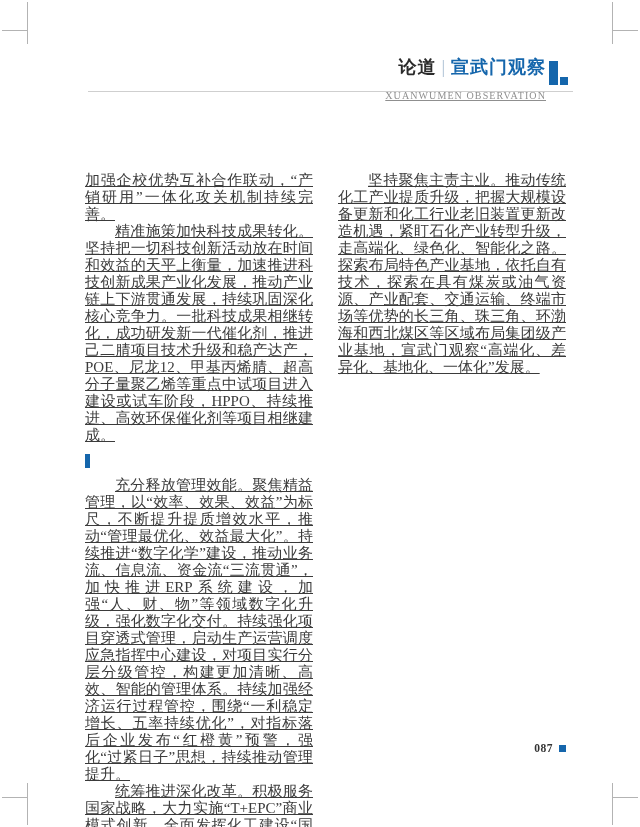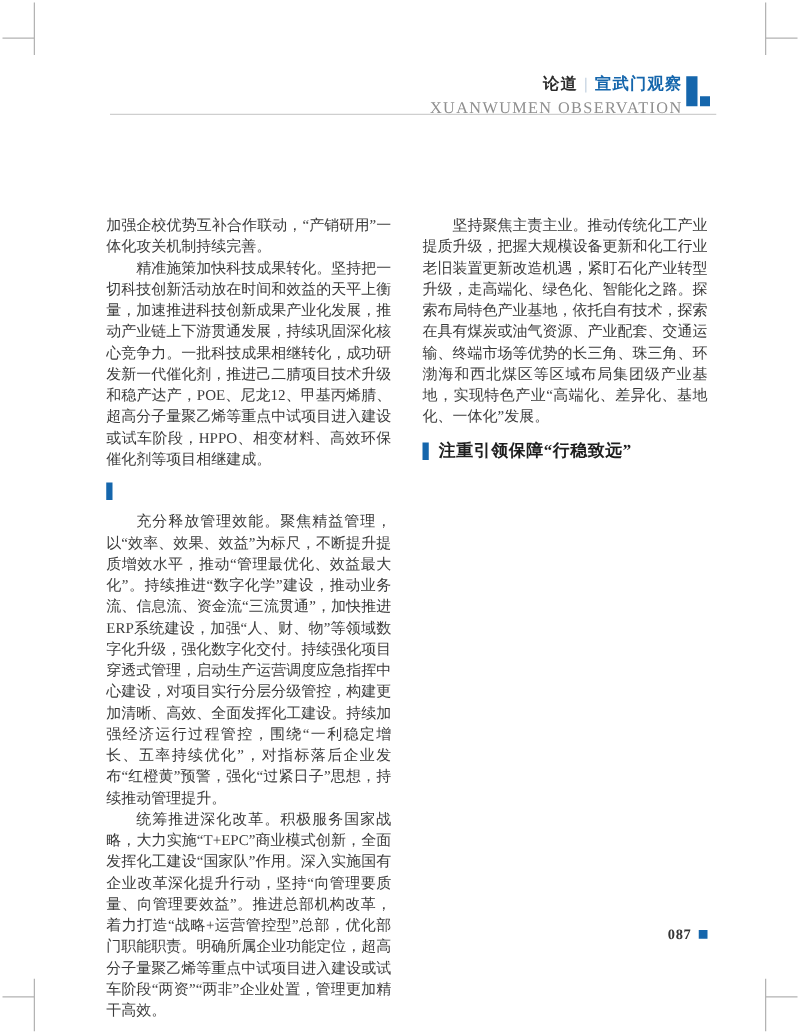--- a/index.html
+++ b/index.html
@@ -10,37 +10,38 @@
     overflow:hidden;
     font-family:"Liberation Serif","DejaVu Serif",serif;
   }
   .page { position:absolute; inset:0; background:#fff; }
 
   
   .crop { position:absolute; background:#b3b3b3; }
 
   
   .mast-titles { position:absolute; top:59px; right:94px; text-align:right; }
-  .mast-line1 { font-size:13px; font-weight:bold; line-height:16px; letter-spacing:1px; white-space:nowrap; }
+  .mast-line1 { font-size:18px; font-weight:bold; line-height:16px; letter-spacing:1px; white-space:nowrap; }
   .mast-line1 .sec { color:#2b2b2b; }
   .mast-line1 .div { color:#a9bed2; font-weight:normal; margin:0 5px; }
   .mast-line1 .cn  { color:var(--accent); }
-  .mast-line2 { margin-top:3px; font-size:13px; letter-spacing:1.1px; color:#8f8f8f; white-space:nowrap; }
+  .mast-line2 { margin-top:15px; font-size:10px; letter-spacing:1.1px; color:#8f8f8f; white-space:nowrap;text-decoration:underline; }
   .mast-bar    { position:absolute; top:61px;  left:549px; width:9px;  height:24px; background:var(--accent); }
   .mast-square { position:absolute; top:77px;  left:560px; width:8px;  height:8px;  background:var(--accent); }
   .header-rule { position:absolute; top:91px;  left:88px;  width:485px; height:1px; background:var(--rule); }
 
   
   .col { position:absolute; top:172px; width:228px; }
   .col-left  { left:85px; }
   .col-right { left:338px; }
   .para {
-    margin:0; font-size:12px; line-height:17px;
+    margin:0; font-size:15px; line-height:17px;
     text-align:justify; color:#3b3b3b;
     word-break:break-all;
+    text-decoration:underline;
   }
   .para.indent { text-indent:2em; }
 
   .section-heading { display:flex; align-items:center; margin:10px 0 9px 0; }
   .heading-marker { width:5px; height:14px; background:var(--accent); margin-right:8px; flex:0 0 auto; }
   .heading-text { font-weight:bold; font-size:13.5px; color:#1e1e1e; letter-spacing:0.5px; white-space:nowrap; }
 
   
   .end-mark {
     display:inline-block; width:7px; height:8px;
@@ -76,32 +77,28 @@
       <span class="sec">论道</span><span class="div">|</span><span class="cn">宣武门观察</span>
     </div>
     <div class="mast-line2">XUANWUMEN OBSERVATION</div>
   </div>
   <div class="mast-bar"></div>
   <div class="mast-square"></div>
   <div class="header-rule"></div>
 
   <div class="col col-left" id="col-left">
       <p class="para">加强企校优势互补合作联动，“产销研用”一体化攻关机制持续完善。</p>
-      <p class="para indent">精准施策加快科技成果转化。坚持把一切科技创新活动放在时间和效益的天平上衡量，加速推进科技创新成果产业化发展，推动产业链上下游贯通发展，持续巩固深化核心竞争力。一批科技成果相继转化，成功研发新一代催化剂，推进己二腈项目技术升级和稳产达产，POE、尼龙12、甲基丙烯腈、超高分子量聚乙烯等重点中试项目进入建设或试车阶段，HPPO、相变材料、高效环保催化剂等项目相继建成。</p>
+      <p class="para indent">精准施策加快科技成果转化。坚持把一切科技创新活动放在时间和效益的天平上衡量，加速推进科技创新成果产业化发展，推动产业链上下游贯通发展，持续巩固深化核心竞争力。一批科技成果相继转化，成功研发新一代催化剂，推进己二腈项目技术升级和稳产达产，POE、尼龙12、甲基丙烯腈、超高分子量聚乙烯等重点中试项目进入建设或试车阶段，HPPO、持续推进、高效环保催化剂等项目相继建成。</p>
       <div class="section-heading">
         <span class="heading-marker"></span>
       </div>
-      <p class="para indent">充分释放管理效能。聚焦精益管理，以“效率、效果、效益”为标尺，不断提升提质增效水平，推动“管理最优化、效益最大化”。持续推进“数字化学”建设，推动业务流、信息流、资金流“三流贯通”，加快推进ERP系统建设，加强“人、财、物”等领域数字化升级，强化数字化交付。持续强化项目穿透式管理，启动生产运营调度应急指挥中心建设，对项目实行分层分级管控，构建更加清晰、高效、全面发挥化工建设。持续加强经济运行过程管控，围绕“一利稳定增长、五率持续优化”，对指标落后企业发布“红橙黄”预警，强化“过紧日子”思想，持续推动管理提升。</p>
+      <p class="para indent">充分释放管理效能。聚焦精益管理，以“效率、效果、效益”为标尺，不断提升提质增效水平，推动“管理最优化、效益最大化”。持续推进“数字化学”建设，推动业务流、信息流、资金流“三流贯通”，加快推进ERP系统建设，加强“人、财、物”等领域数字化升级，强化数字化交付。持续强化项目穿透式管理，启动生产运营调度应急指挥中心建设，对项目实行分层分级管控，构建更加清晰、高效、智能的管理体系。持续加强经济运行过程管控，围绕“一利稳定增长、五率持续优化”，对指标落后企业发布“红橙黄”预警，强化“过紧日子”思想，持续推动管理提升。</p>
       <p class="para indent">统筹推进深化改革。积极服务国家战略，大力实施“T+EPC”商业模式创新，全面发挥化工建设“国家队”作用。深入实施国有企业改革深化提升行动，坚持“向管理要质量、向管理要效益”。推进总部机构改革，着力打造“战略+运营管控型”总部，优化部门职能职责。明确所属企业功能定位，超高分子量聚乙烯等重点中试项目进入建设或试车阶段“两资”“两非”企业处置，管理更加精干高效。</p>
     </div>
   <div class="col col-right" id="col-right">
-      <p class="para indent">坚持聚焦主责主业。推动传统化工产业提质升级，把握大规模设备更新和化工行业老旧装置更新改造机遇，紧盯石化产业转型升级，走高端化、绿色化、智能化之路。探索布局特色产业基地，依托自有技术，探索在具有煤炭或油气资源、产业配套、交通运输、终端市场等优势的长三角、珠三角、环渤海和西北煤区等区域布局集团级产业基地，实现特色产业“高端化、差异化、基地化、一体化”发展。</p>
-      <div class="section-heading">
-        <span class="heading-marker"></span>
-        <span class="heading-text">注重引领保障“行稳致远”</span>
-      </div>
+      <p class="para indent">坚持聚焦主责主业。推动传统化工产业提质升级，把握大规模设备更新和化工行业老旧装置更新改造机遇，紧盯石化产业转型升级，走高端化、绿色化、智能化之路。探索布局特色产业基地，依托自有技术，探索在具有煤炭或油气资源、产业配套、交通运输、终端市场等优势的长三角、珠三角、环渤海和西北煤区等区域布局集团级产业基地，宣武门观察“高端化、差异化、基地化、一体化”发展。</p>
     </div>
 
   <div class="page-number">
     <span>087</span><span class="pn-square"></span>
   </div>
 
 </div>
 
 </body></html>

